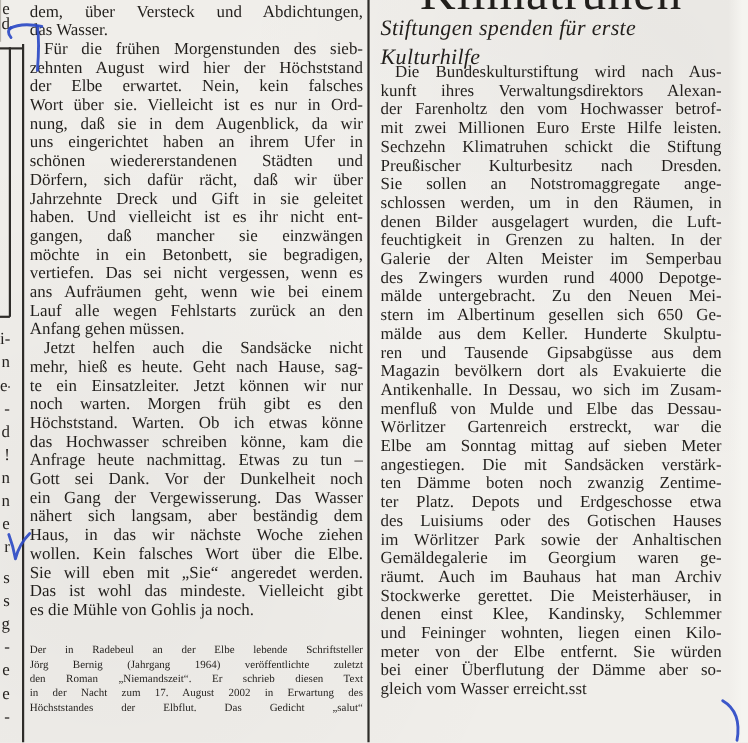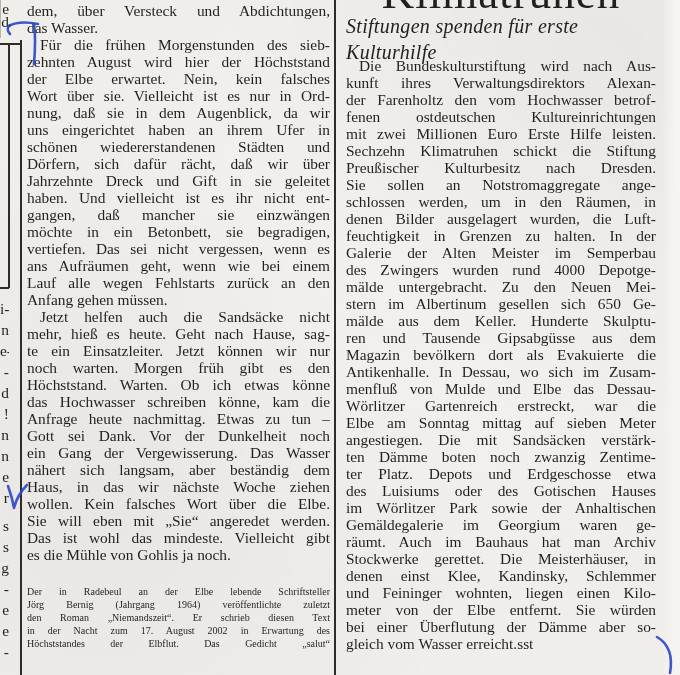--- a/index.html
+++ b/index.html
@@ -154,21 +154,20 @@
 
 <div id="right-col" class="col">
   <div id="headline-clip">
     <div id="headline-text">Klimatruhen</div>
   </div>
   <div id="subhead">Stiftungen spenden für erste Kulturhilfe</div>
   <div id="right-body">
       <div class="ln j ind">Die Bundeskulturstiftung wird nach Aus-</div>
       <div class="ln j">kunft ihres Verwaltungsdirektors Alexan-</div>
       <div class="ln j">der Farenholtz den vom Hochwasser betrof-</div>
-      <div class="ln j">fenen ostdeutschen Kultureinrichtungen</div>
       <div class="ln j">mit zwei Millionen Euro Erste Hilfe leisten.</div>
       <div class="ln j">Sechzehn Klimatruhen schickt die Stiftung</div>
       <div class="ln j">Preußischer Kulturbesitz nach Dresden.</div>
       <div class="ln j">Sie sollen an Notstromaggregate ange-</div>
       <div class="ln j">schlossen werden, um in den Räumen, in</div>
       <div class="ln j">denen Bilder ausgelagert wurden, die Luft-</div>
       <div class="ln j">feuchtigkeit in Grenzen zu halten. In der</div>
       <div class="ln j">Galerie der Alten Meister im Semperbau</div>
       <div class="ln j">des Zwingers wurden rund 4000 Depotge-</div>
       <div class="ln j">mälde untergebracht. Zu den Neuen Mei-</div>

